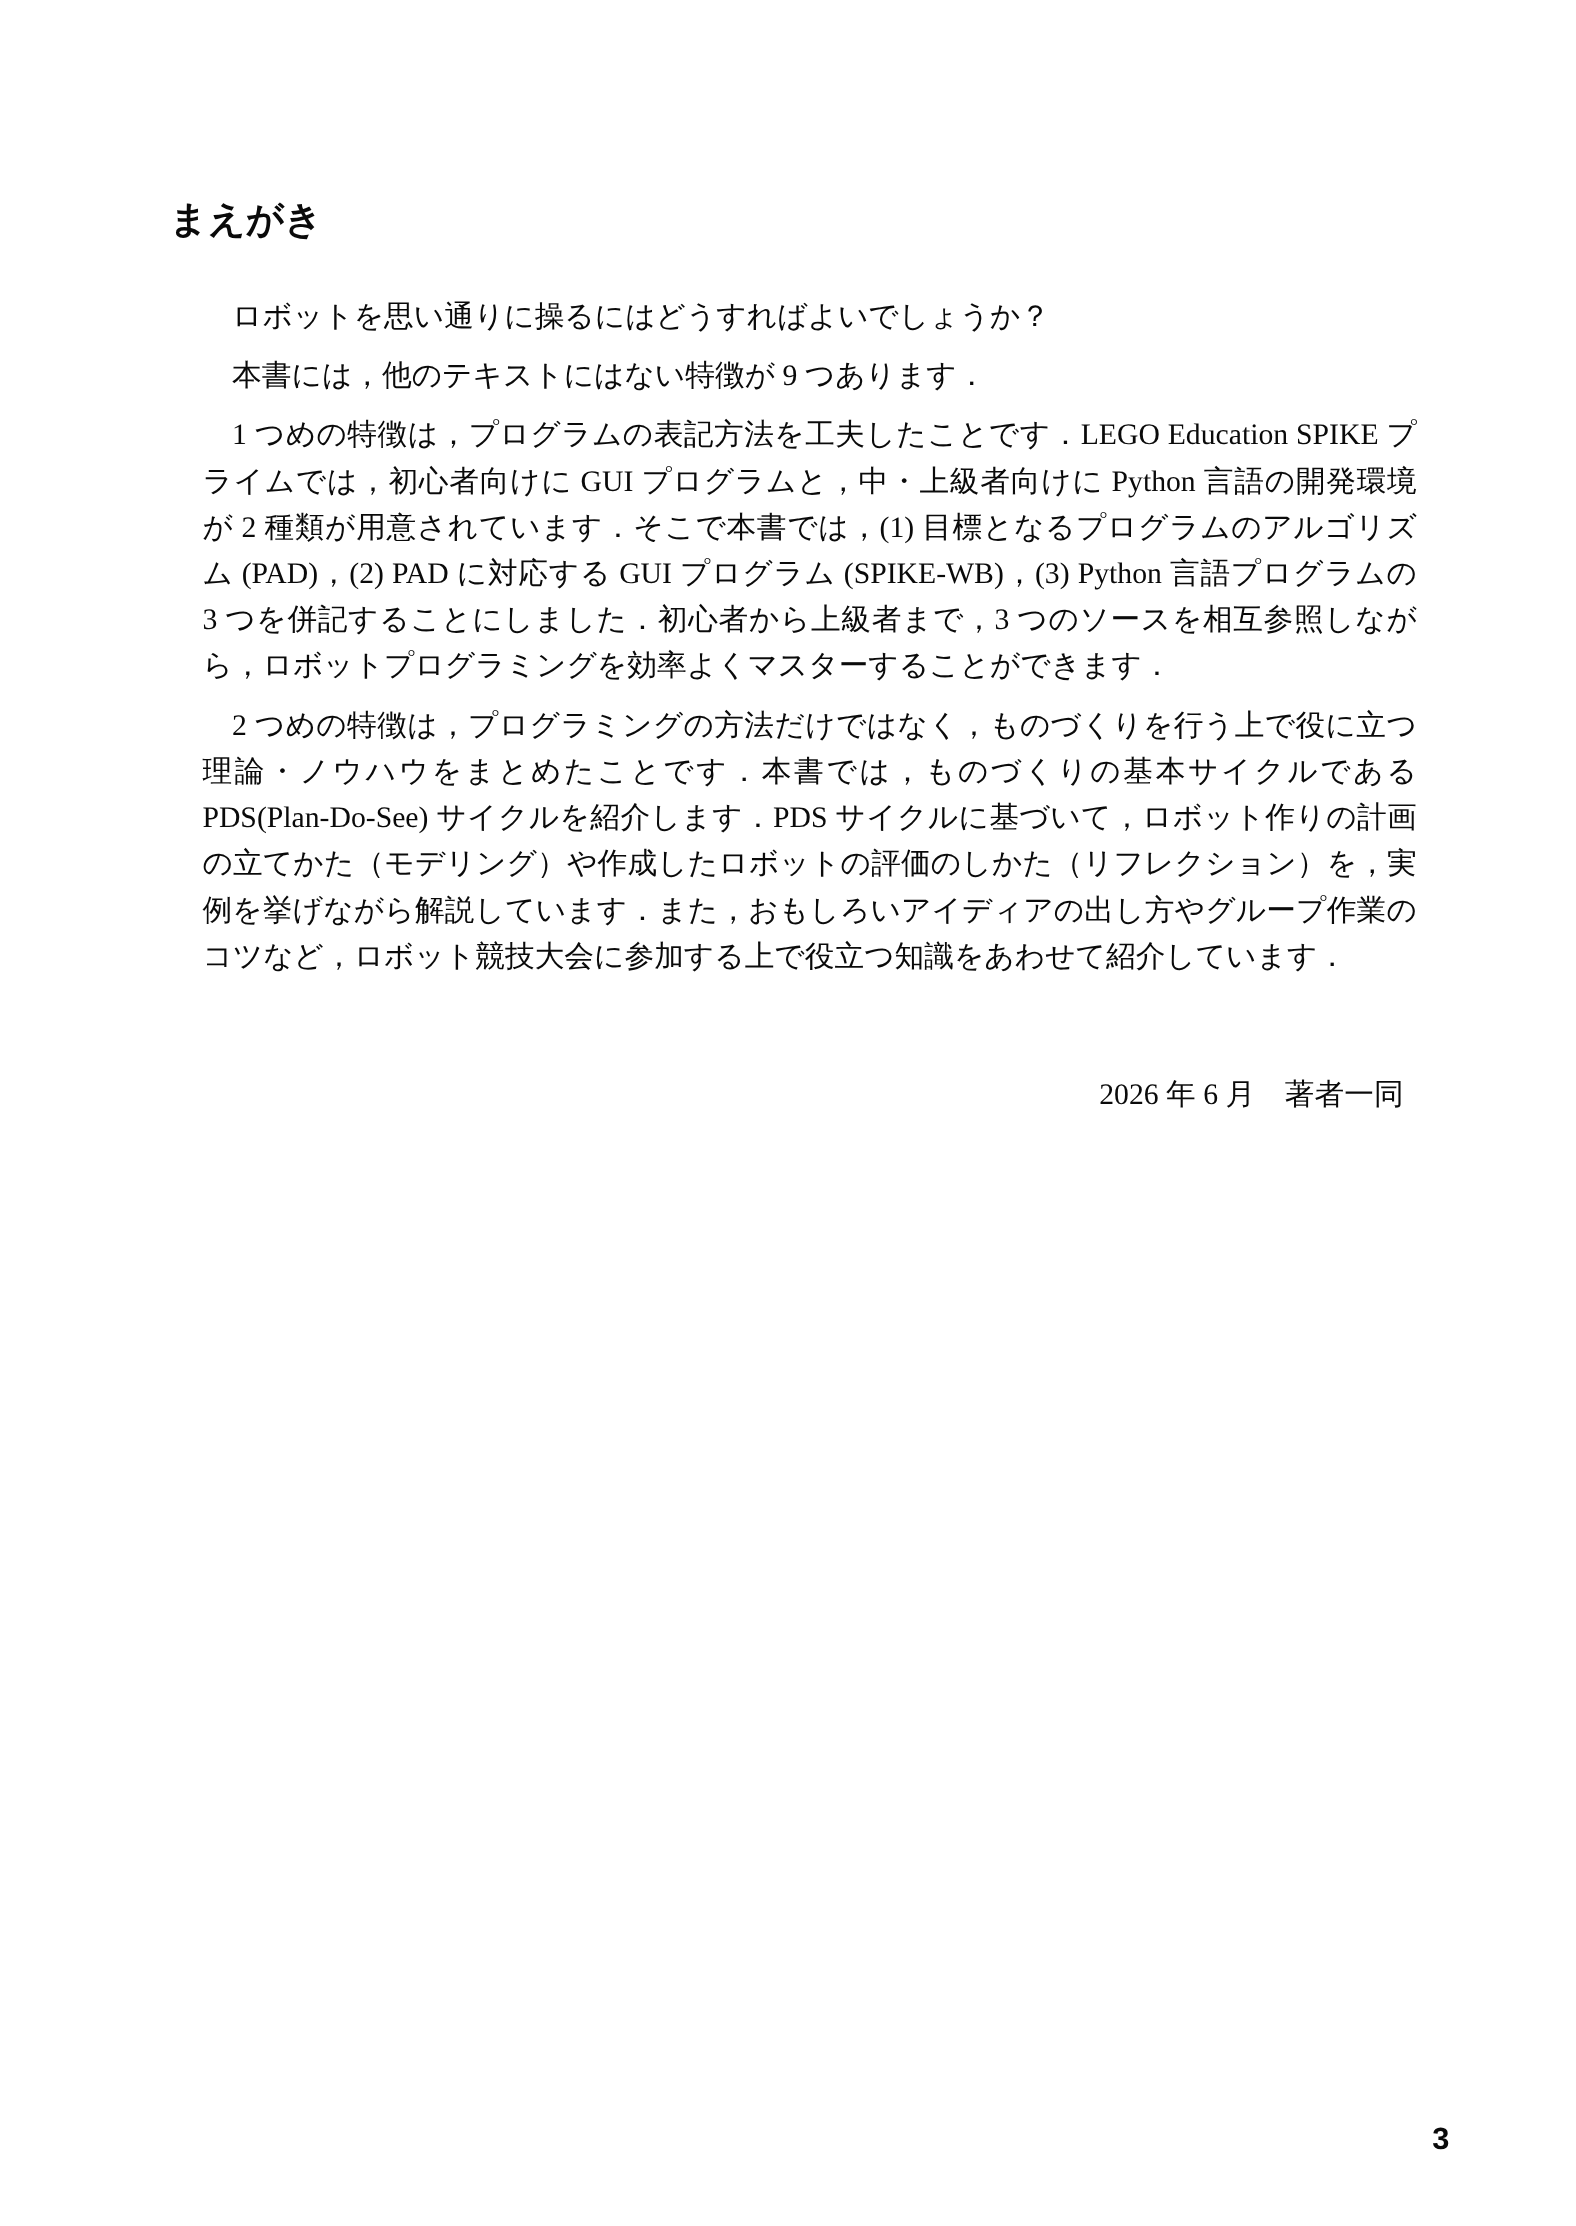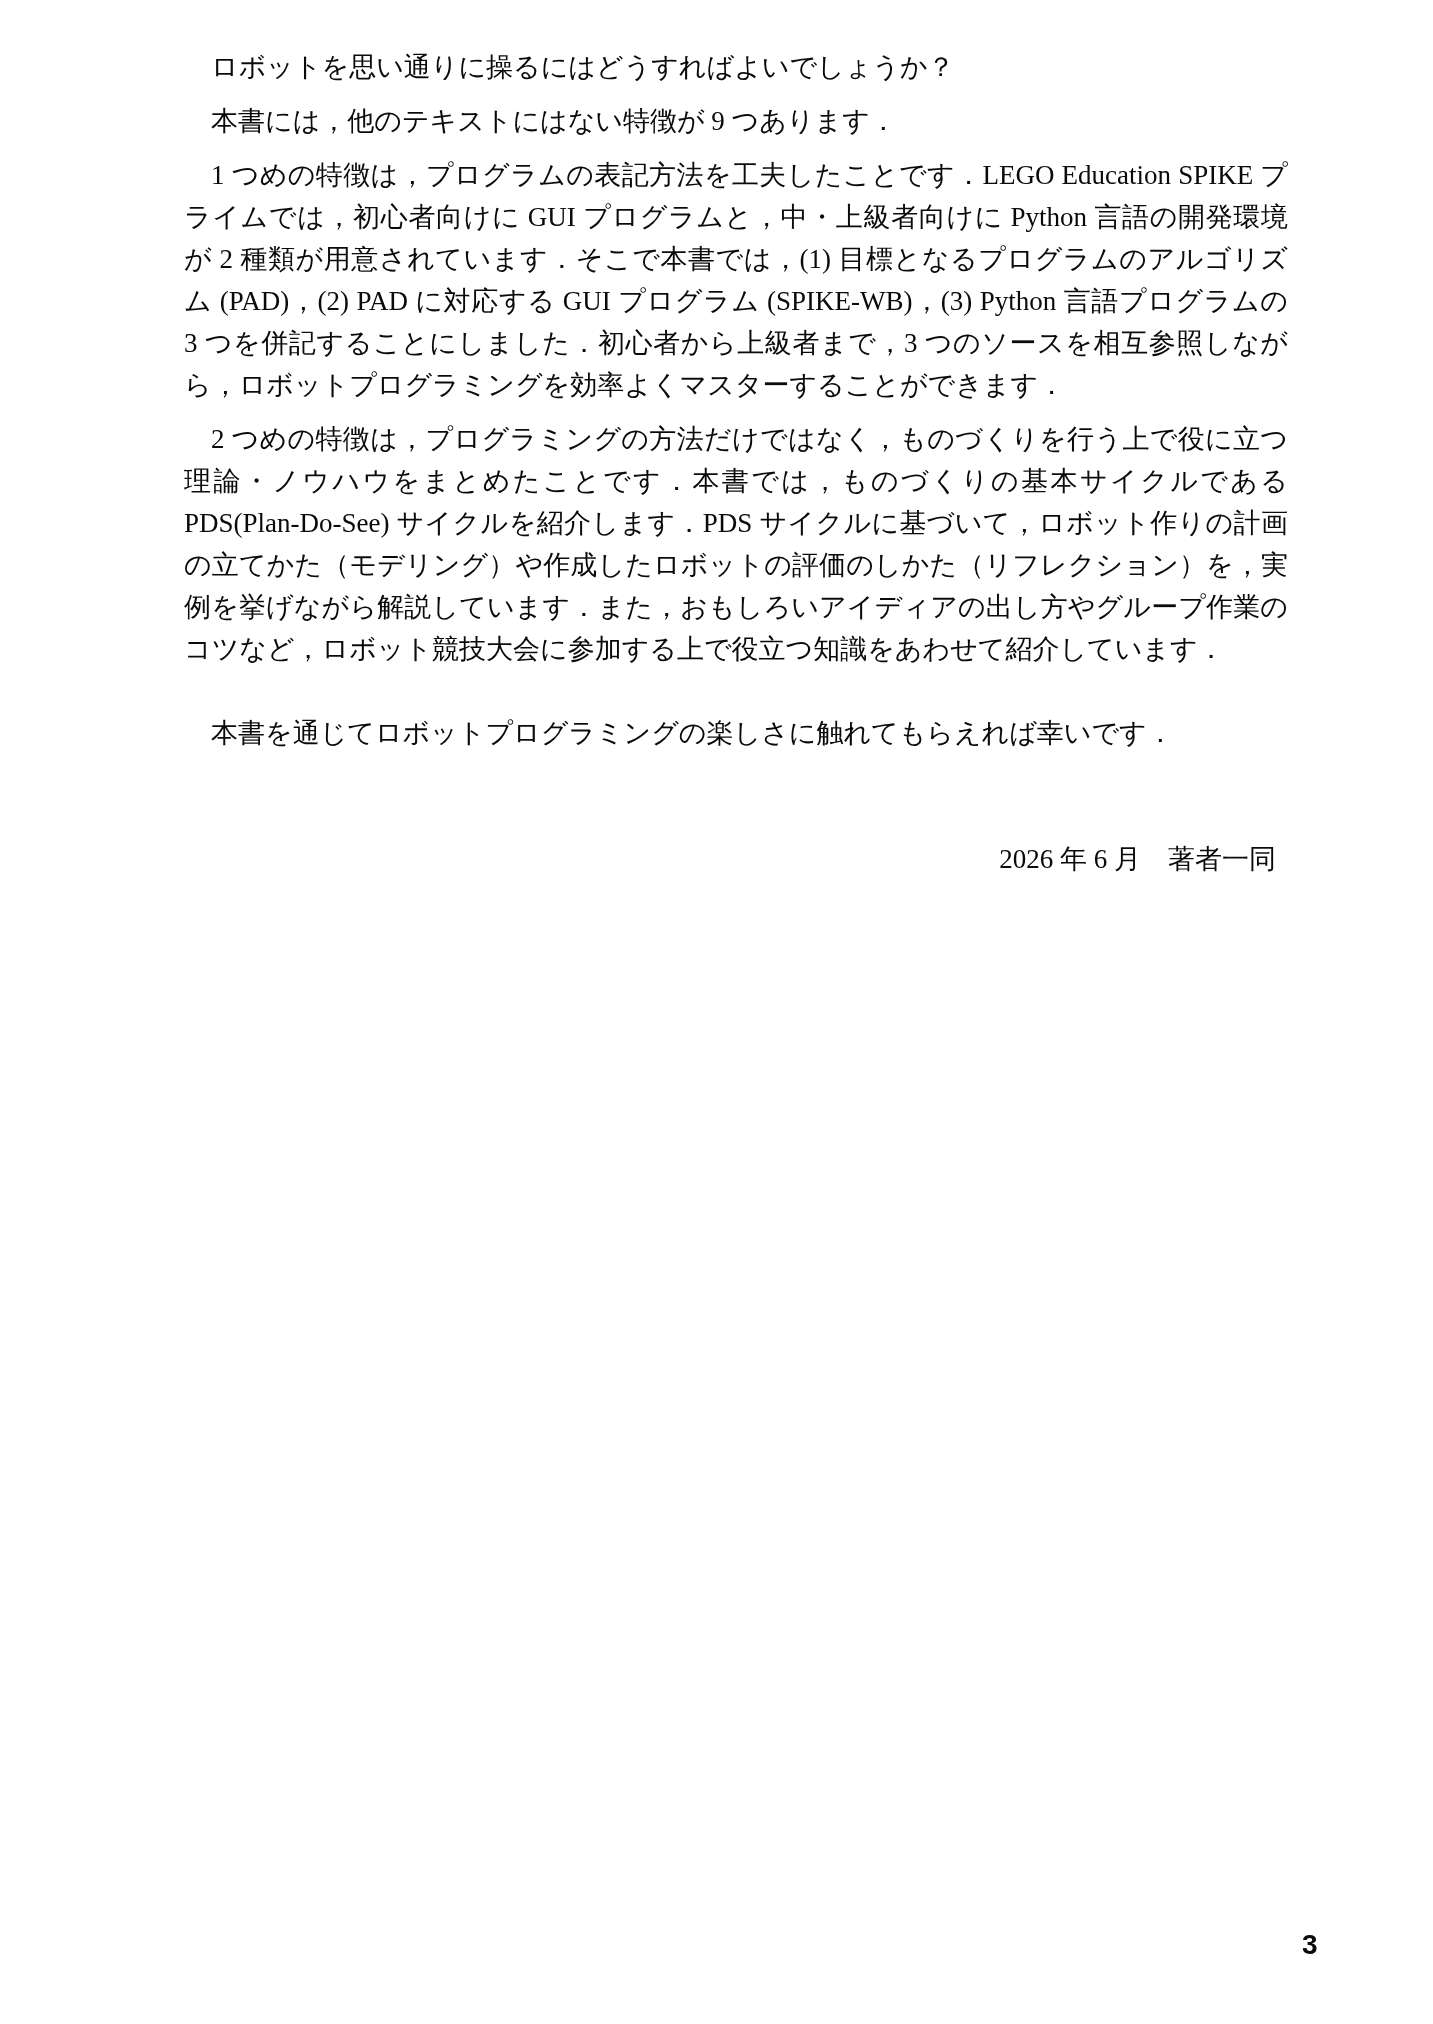--- a/index.html
+++ b/index.html
@@ -65,29 +65,29 @@
     font-size: 28px;
     line-height: 34px;
     color: #0a0a0a;
   }
 </style>
 </head>
 <body>
 
 <div class="page">
   <div class="content">
+    <h1 class="doc-title">まえがき</h1>
 
     <p class="para question">ロボットを思い通りに操るにはどうすればよいでしょうか？</p>
 
 
     <p class="para">本書には，他のテキストにはない特徴が 9 つあります．</p>
 
     <p class="para">1 つめの特徴は，プログラムの表記方法を工夫したことです．LEGO Education SPIKE プライムでは，初心者向けに GUI プログラムと，中・上級者向けに Python 言語の開発環境が 2 種類が用意されています．そこで本書では，(1) 目標となるプログラムのアルゴリズム (PAD)，(2) PAD に対応する GUI プログラム (SPIKE-WB)，(3) Python 言語プログラムの 3 つを併記することにしました．初心者から上級者まで，3 つのソースを相互参照しながら，ロボットプログラミングを効率よくマスターすることができます．</p>
 
     <p class="para">2 つめの特徴は，プログラミングの方法だけではなく，ものづくりを行う上で役に立つ理論・ノウハウをまとめたことです．本書では，ものづくりの基本サイクルである PDS(Plan-Do-See) サイクルを紹介します．PDS サイクルに基づいて，ロボット作りの計画の立てかた（モデリング）や作成したロボットの評価のしかた（リフレクション）を，実例を挙げながら解説しています．また，おもしろいアイディアの出し方やグループ作業のコツなど，ロボット競技大会に参加する上で役立つ知識をあわせて紹介しています．</p>
 
-    <p class="para closing">本書を通じてロボットプログラミングの楽しさに触れてもらえれば幸いです．</p>
 
     <p class="date-line">2026 年 6 月　著者一同</p>
   </div>
 
   <div class="page-number">3</div>
 </div>
 
 </body></html>

